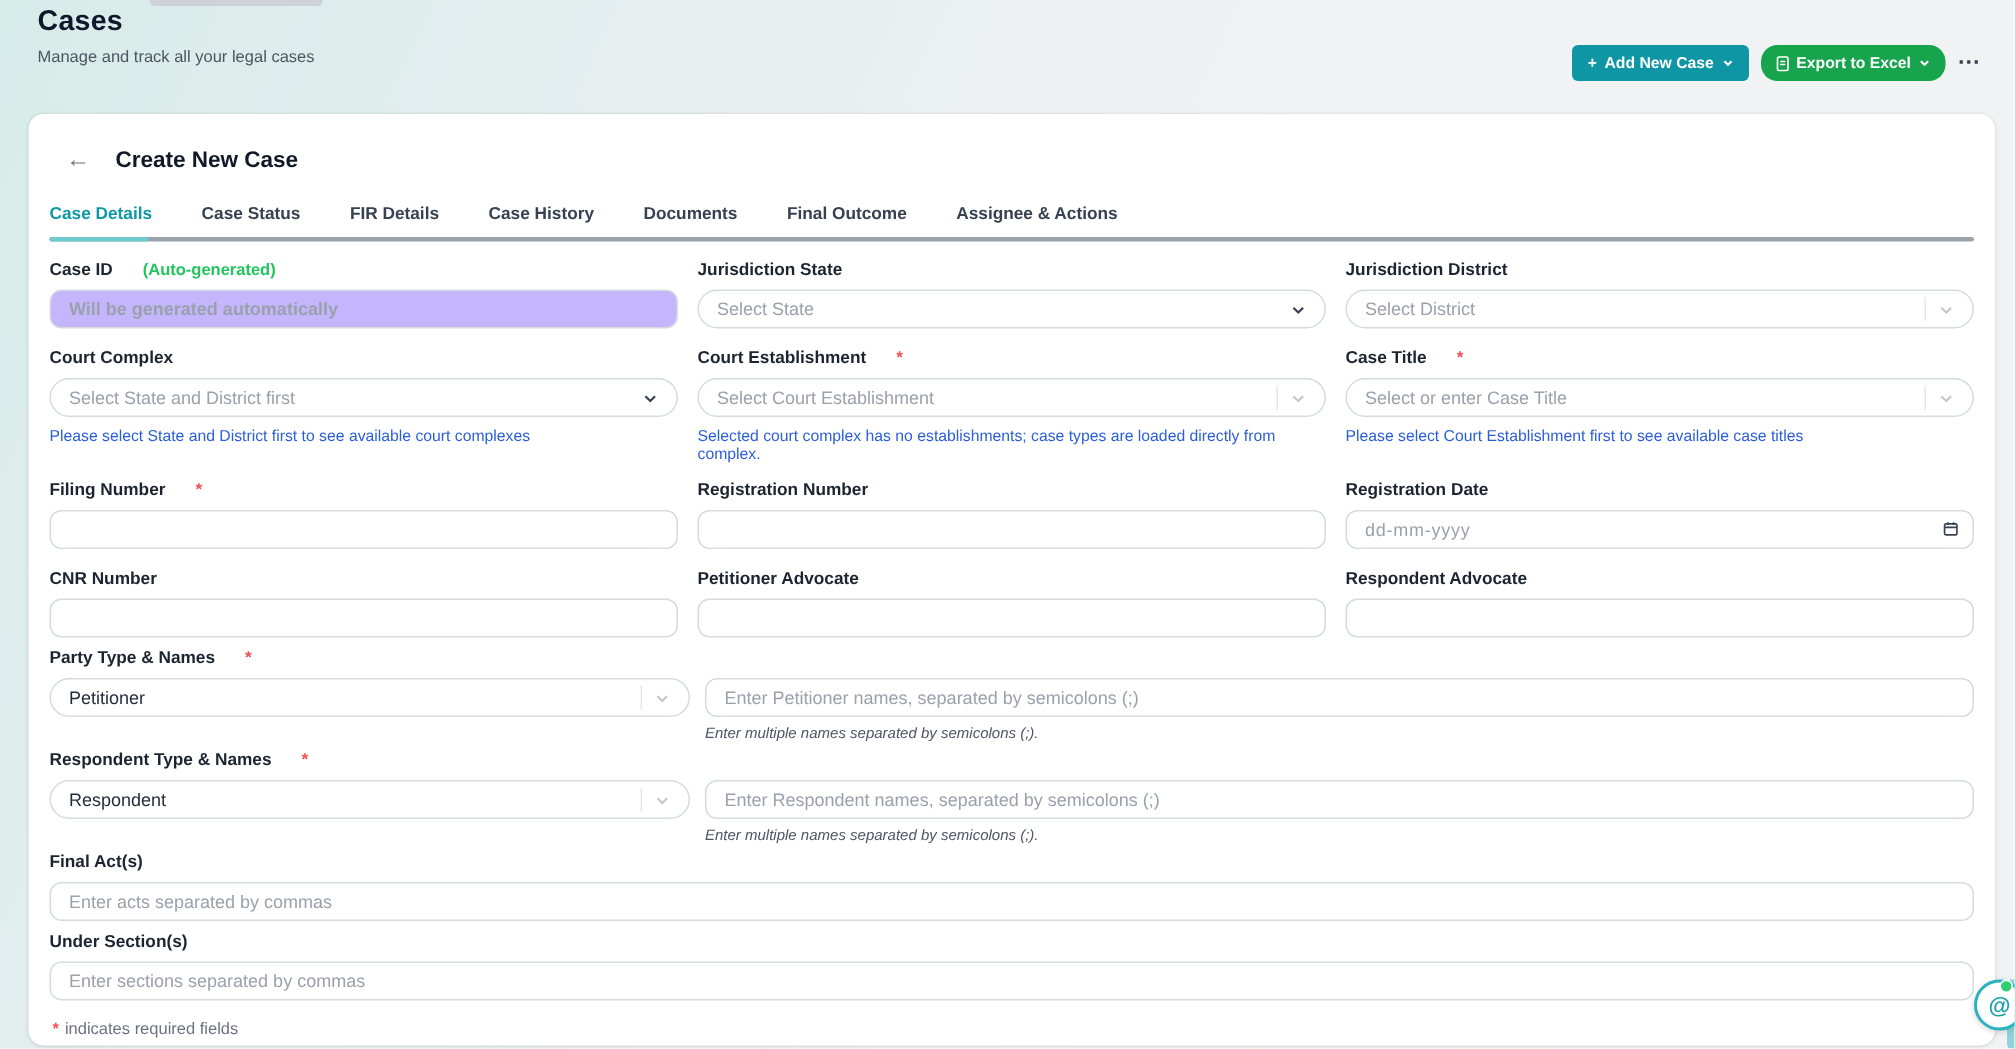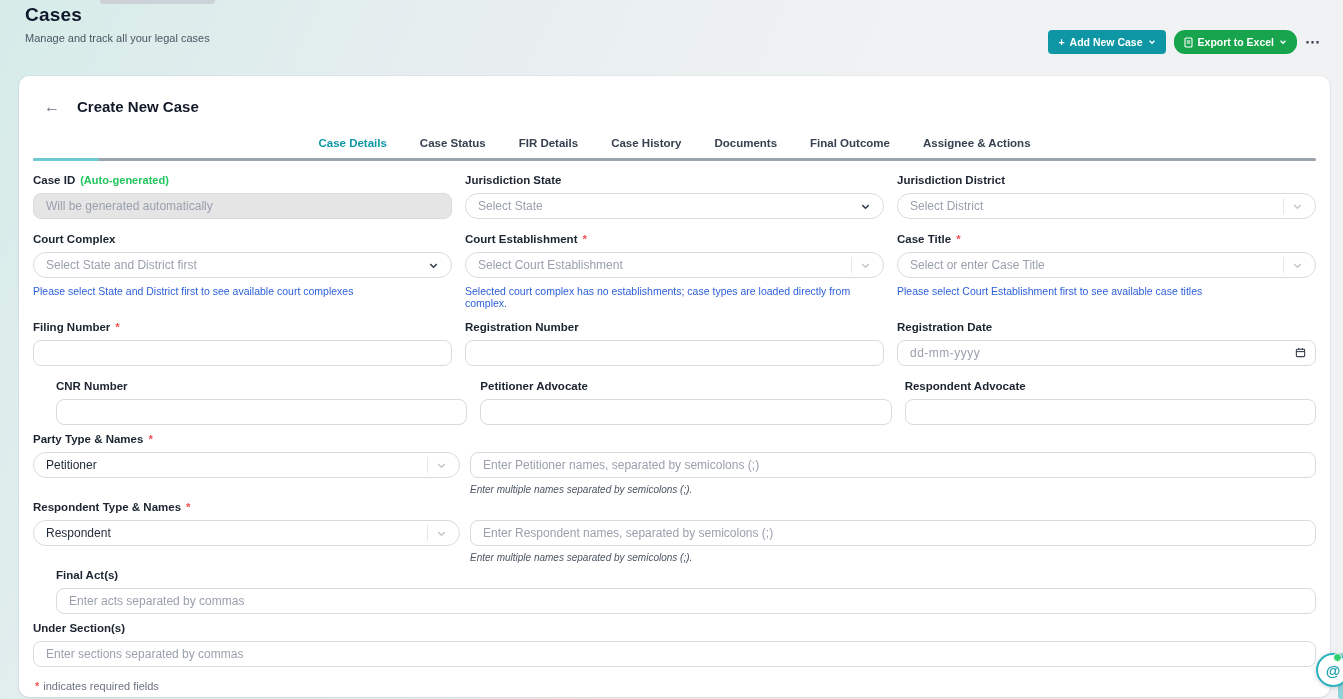--- a/index.html
+++ b/index.html
@@ -25,39 +25,39 @@
   .doc-ic{ width:9px; height:11px; }
 
   
   .card{ position:absolute; left:19px; right:13px; top:76px; bottom:2px; background:#fff;
          border-radius:10px; box-shadow:0 1px 3px rgba(16,24,40,.08), 0 0 0 1px rgba(16,24,40,.03); padding:14px; overflow:hidden; }
   .card-header{ display:flex; align-items:center; gap:17px; padding:8px 0 0 11px; }
   .back-btn{ background:none; border:none; font-size:16px; color:#6b7280; cursor:pointer; line-height:16px; font-family:inherit; }
   .card-title{ font-size:15px; font-weight:bold; color:#111827; }
 
   
-  .tabs{ display:flex; gap:33px; margin:22px 0 0 0; padding:0 0 9px 0;justify-content:center; }
+  .tabs{ display:flex; gap:33px; margin:22px 0 0 0; padding:0 0 9px 0; }
   .tab{ font-size:11.5px; font-weight:600; color:#374151; cursor:pointer; white-space:nowrap; }
   .tab.active{ color:#0e98a5; }
   .tab-underline{ height:3px; background:#9aa3ab; border-radius:2px; position:relative; }
   .tab-underline .seg{ position:absolute; left:0; top:0; height:3px; width:66px; background:#6fcbd1; border-radius:2px; }
 
   
   .form{ padding:13px 0 0 0; }
   .row3{ display:grid; grid-template-columns:1fr 1fr 1fr; column-gap:13px; }
   .row-party{ display:grid; grid-template-columns:427px 1fr; column-gap:10px; }
-  .mb14{ margin-bottom:14px; } .mb12{ margin-bottom:12px; } .mb8{ margin-bottom:8px;margin-left:23px; } .mb6{ margin-bottom:6px; }
-  .label{ font-size:11.5px; font-weight:600; color:#1b2430; margin-bottom:7px; display:flex; align-items:baseline; gap:5px; }
+  .mb14{ margin-bottom:14px; } .mb12{ margin-bottom:12px; } .mb8{ margin-bottom:8px; } .mb6{ margin-bottom:6px; }
+  .label{ font-size:11.5px; font-weight:600; color:#1b2430; margin-bottom:7px; display:flex; align-items:baseline; gap:20px; }
   .req{ color:#f05252; font-weight:bold; }
   .badge-green{ color:#22c55e; font-weight:600; font-size:11px; }
   .input, .select{ width:100%; height:26px; border:1px solid #d7dbe0; border-radius:8px; background:#fff;
       font-family:inherit; font-size:12px; color:#1f2937; padding:0 12px; display:flex; align-items:center; }
   input.input{ display:block; }
   input.input::placeholder{ color:#9aa1ad; }
-  .input.disabled{ background:#e5e5e5; }
+  .input.disabled{ background:#c4b5fd;font-weight:bold; }
   .select{ justify-content:space-between; cursor:pointer; gap:8px;border-radius:13px; }
   .sel-text{ flex:1; white-space:nowrap; overflow:hidden; }
   .sel-text.ph{ color:#9aa1ad; }
   .sel-text.val{ color:#1f2937; font-weight:500; }
   .sel-divider{ width:1px; height:16px; background:#e5e7eb; }
   .chev{ width:11px; height:11px; flex:none; }
   .chev.dark{ stroke:#374151; }
   .chev.light{ stroke:#c3c8cf; }
   .helper{ font-size:10.5px; color:#2b5fd9; margin-top:7px; }
   .helper-gray{ font-size:10px; color:#4b5563; margin-top:6px;font-style:italic; }

